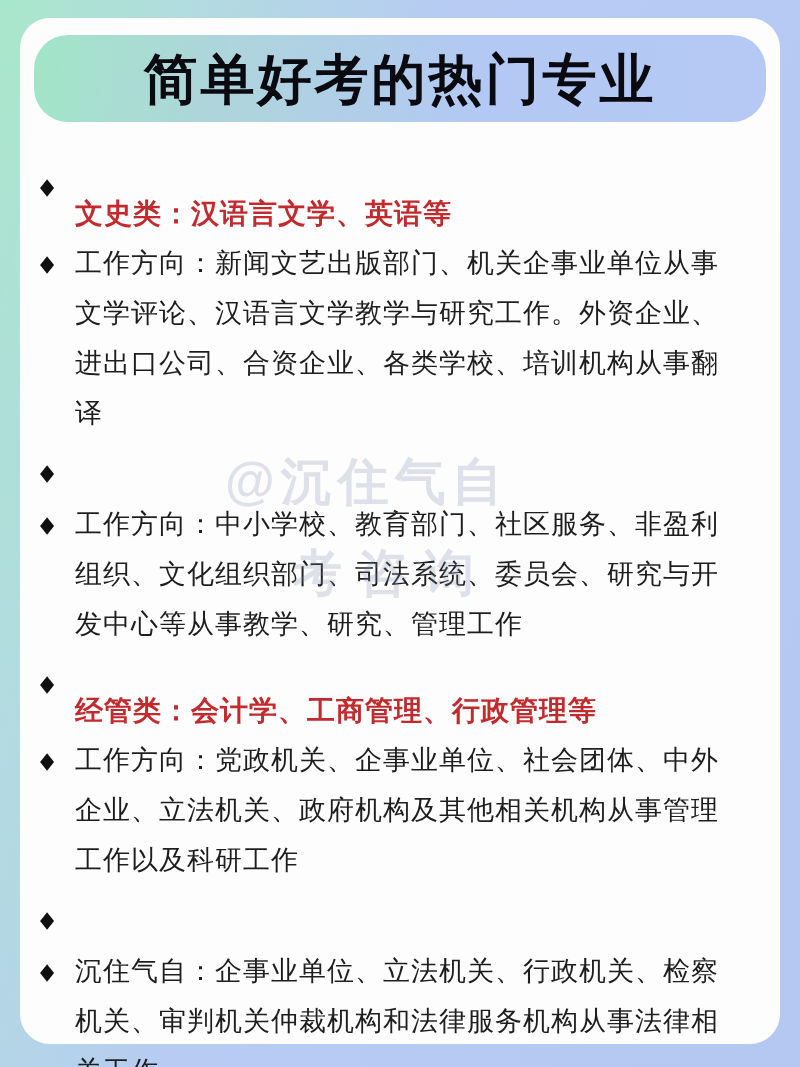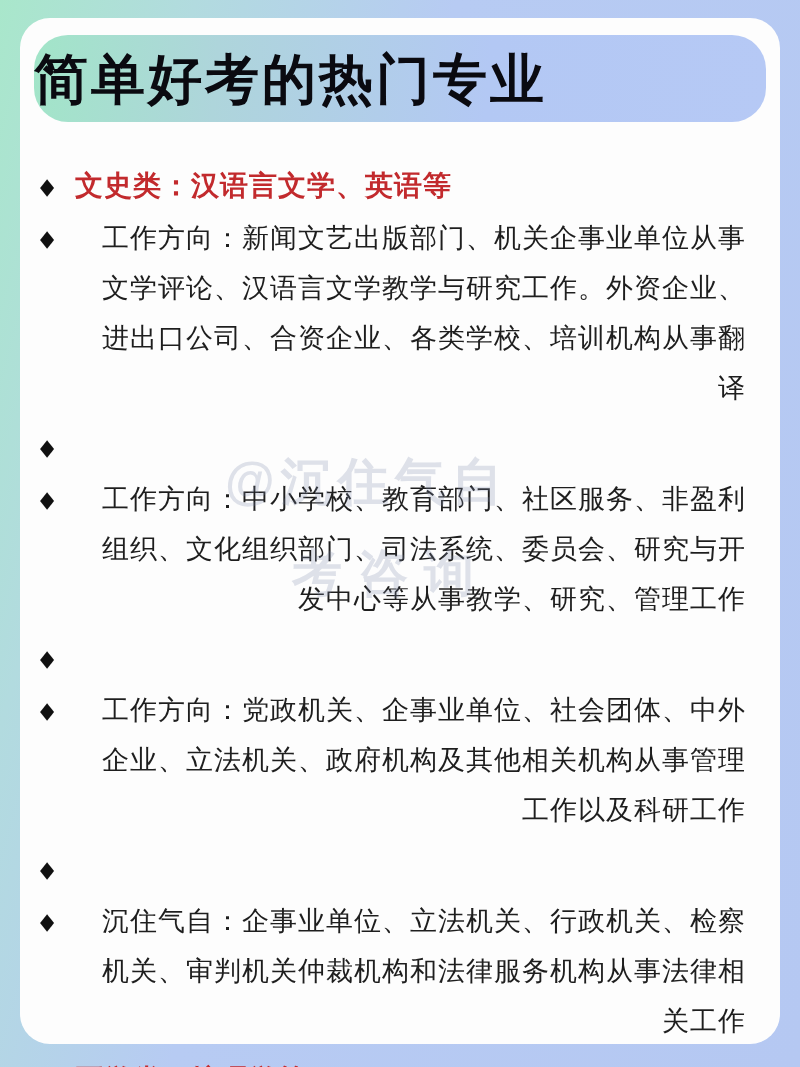--- a/index.html
+++ b/index.html
@@ -28,20 +28,21 @@
   .banner {
     position: absolute;
     left: 14px;
     top: 17px;
     width: 732px;
     height: 87px;
     border-radius: 34px;
     background: linear-gradient(95deg, #a2e5c8 0%, #aed5db 25%, #b3c8f4 62%, #b6c9f5 100%);
     display: flex;
     align-items: center;
+    justify-content: center;
   }
   .title {
     font-family: "DejaVu Serif", "Liberation Serif", serif;
     font-weight: 900;
     font-size: 54px;
     line-height: 60px;
     color: #0a0a10;
     letter-spacing: 3px;
     white-space: nowrap;
   }
@@ -68,29 +69,30 @@
   .heading-row {
     line-height: 40px;
     margin-bottom: 4px;
   }
   .heading-row .bullet-cell { line-height: 40px; }
   .heading-text {
     color: #c22a2d;
     font-weight: 700;
     font-size: 28px;
     letter-spacing: 1px;
+    margin-top: 28px;
   }
   .body-row { line-height: 50px; }
   .body-row .bullet-cell { line-height: 50px; }
   .body-text {
     color: #1e1e1e;
     font-weight: 500;
     font-size: 27px;
     letter-spacing: 1px;
-    text-align: right;
+    text-align: left;
   }
   .watermark {
     position: absolute;
     color: rgba(125, 140, 170, 0.24);
     font-weight: 700;
     pointer-events: none;
     white-space: nowrap;
     z-index: 5;
   }
   .wm-line1 {
@@ -138,20 +140,21 @@
         </div>
         <div class="row body-row">
           <span class="bullet-cell"><span class="bullet-glyph">◆</span></span>
           <span class="body-text">工作方向：中小学校、教育部门、社区服务、非盈利组织、文化组织部门、司法系统、委员会、研究与开发中心等从事教学、研究、管理工作</span>
         </div>
       </div>
 
       <div class="section">
         <div class="row heading-row">
           <span class="bullet-cell"><span class="bullet-glyph">◆</span></span>
+          <span class="heading-text">经管类：会计学、工商管理、行政管理等</span>
         </div>
         <div class="row body-row">
           <span class="bullet-cell"><span class="bullet-glyph">◆</span></span>
           <span class="body-text">工作方向：党政机关、企事业单位、社会团体、中外企业、立法机关、政府机构及其他相关机构从事管理工作以及科研工作</span>
         </div>
       </div>
 
       <div class="section">
         <div class="row heading-row">
           <span class="bullet-cell"><span class="bullet-glyph">◆</span></span>

